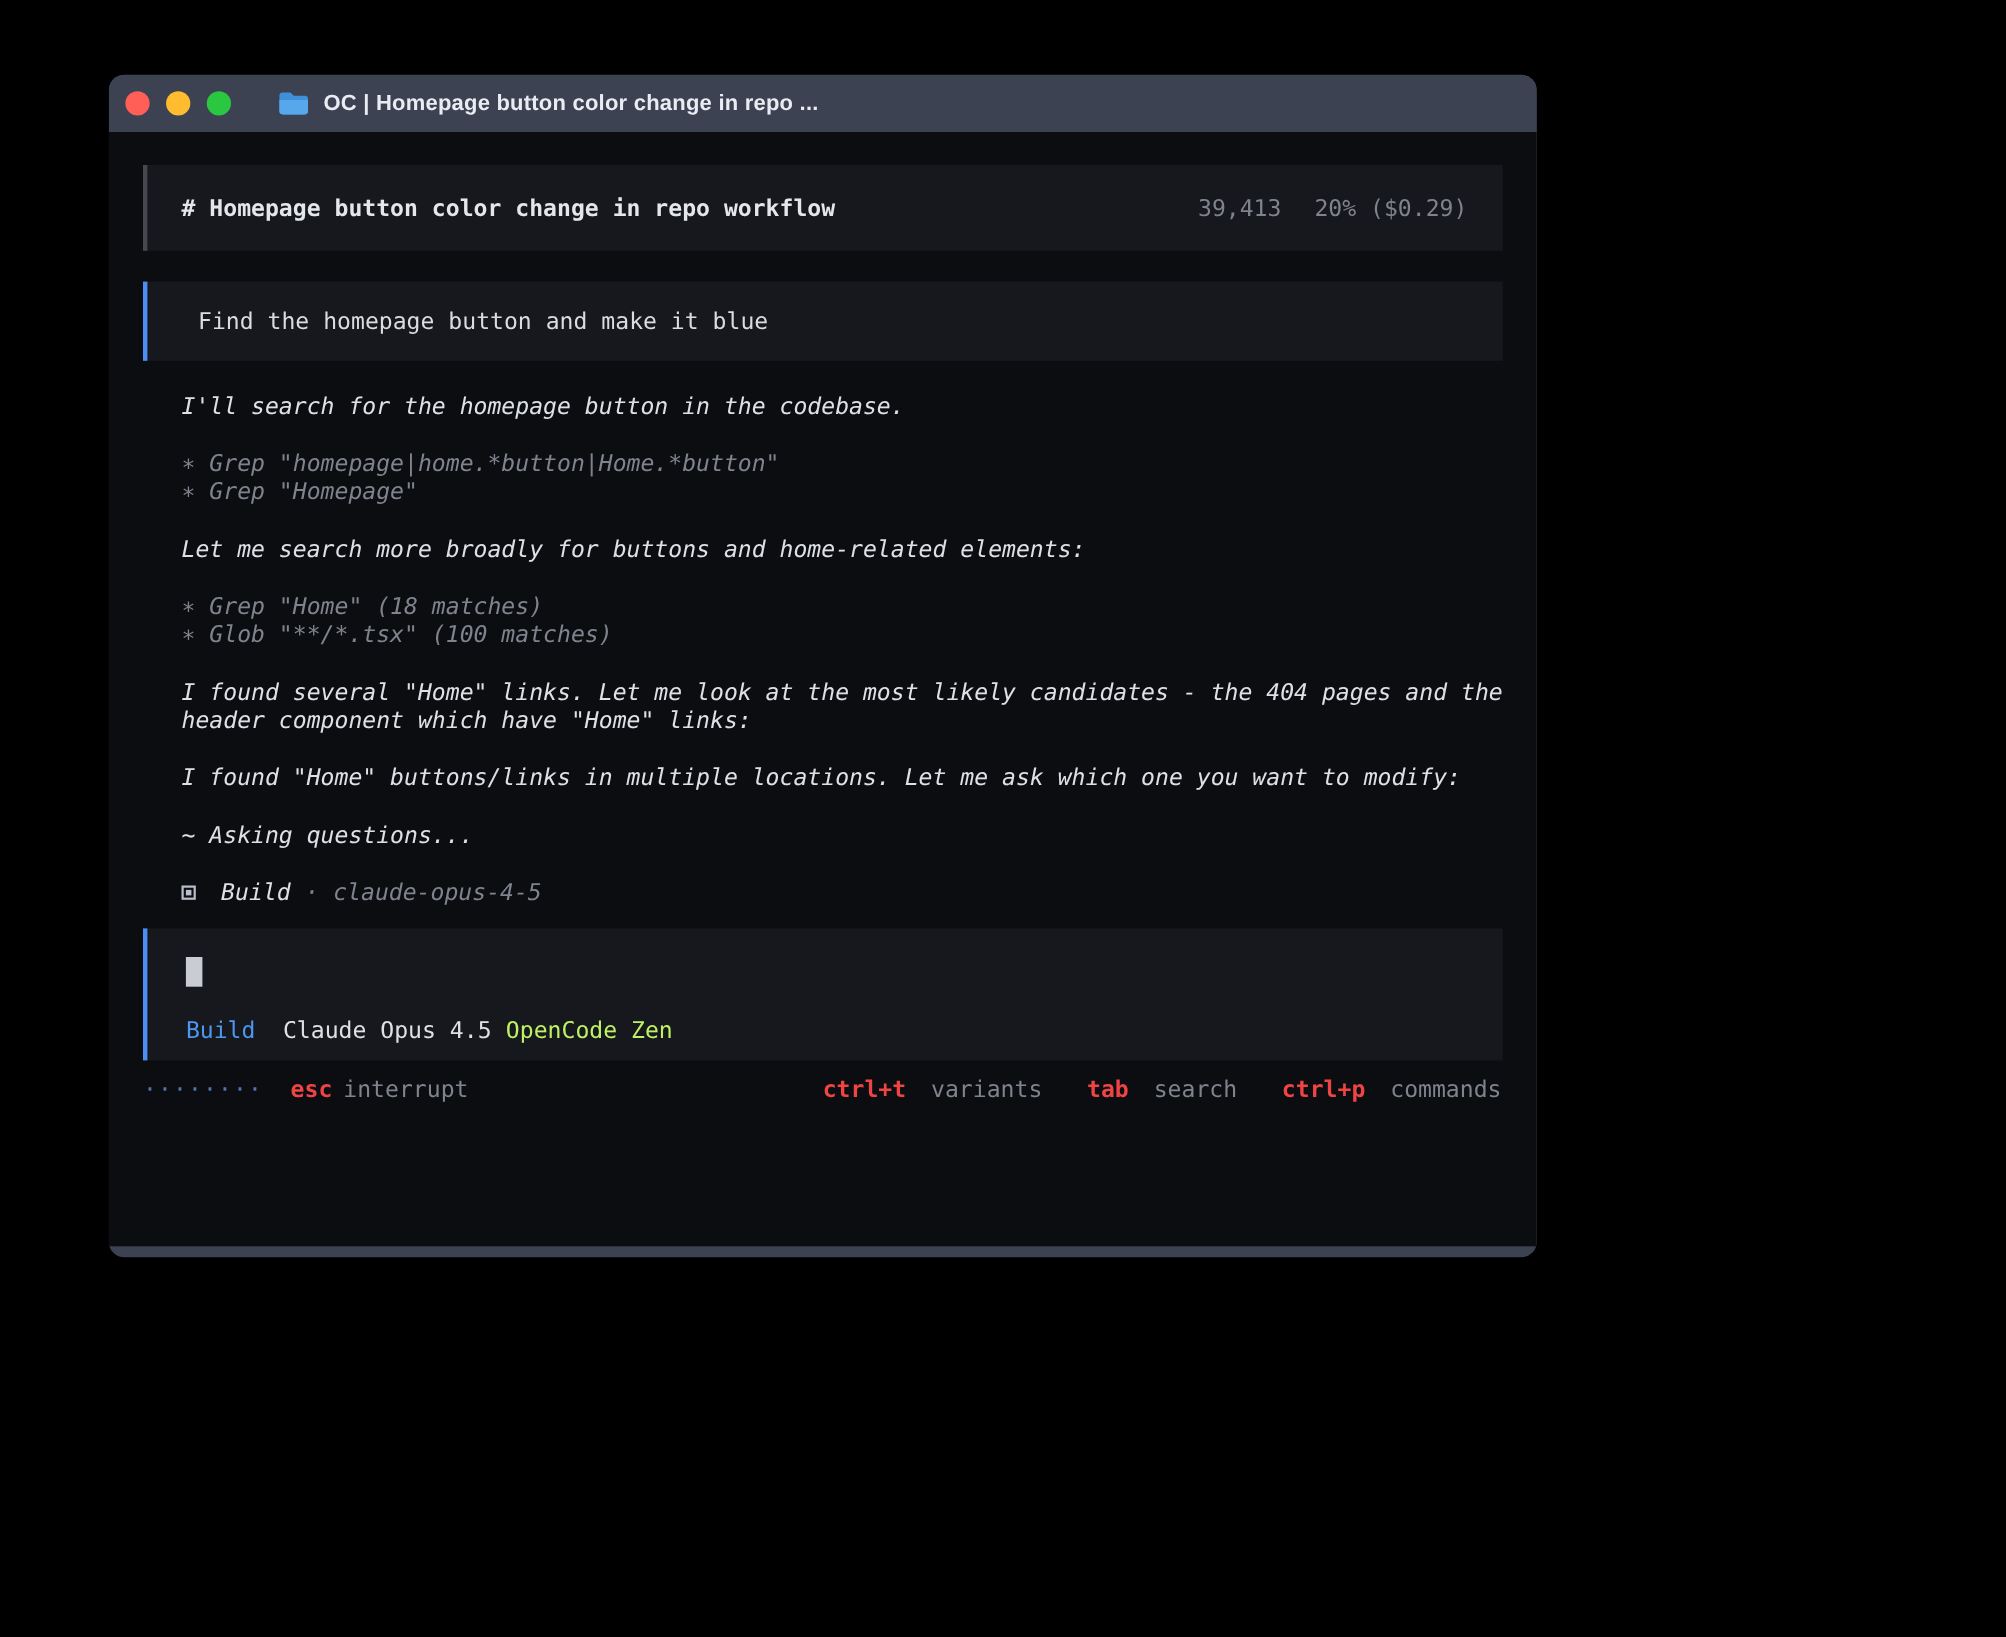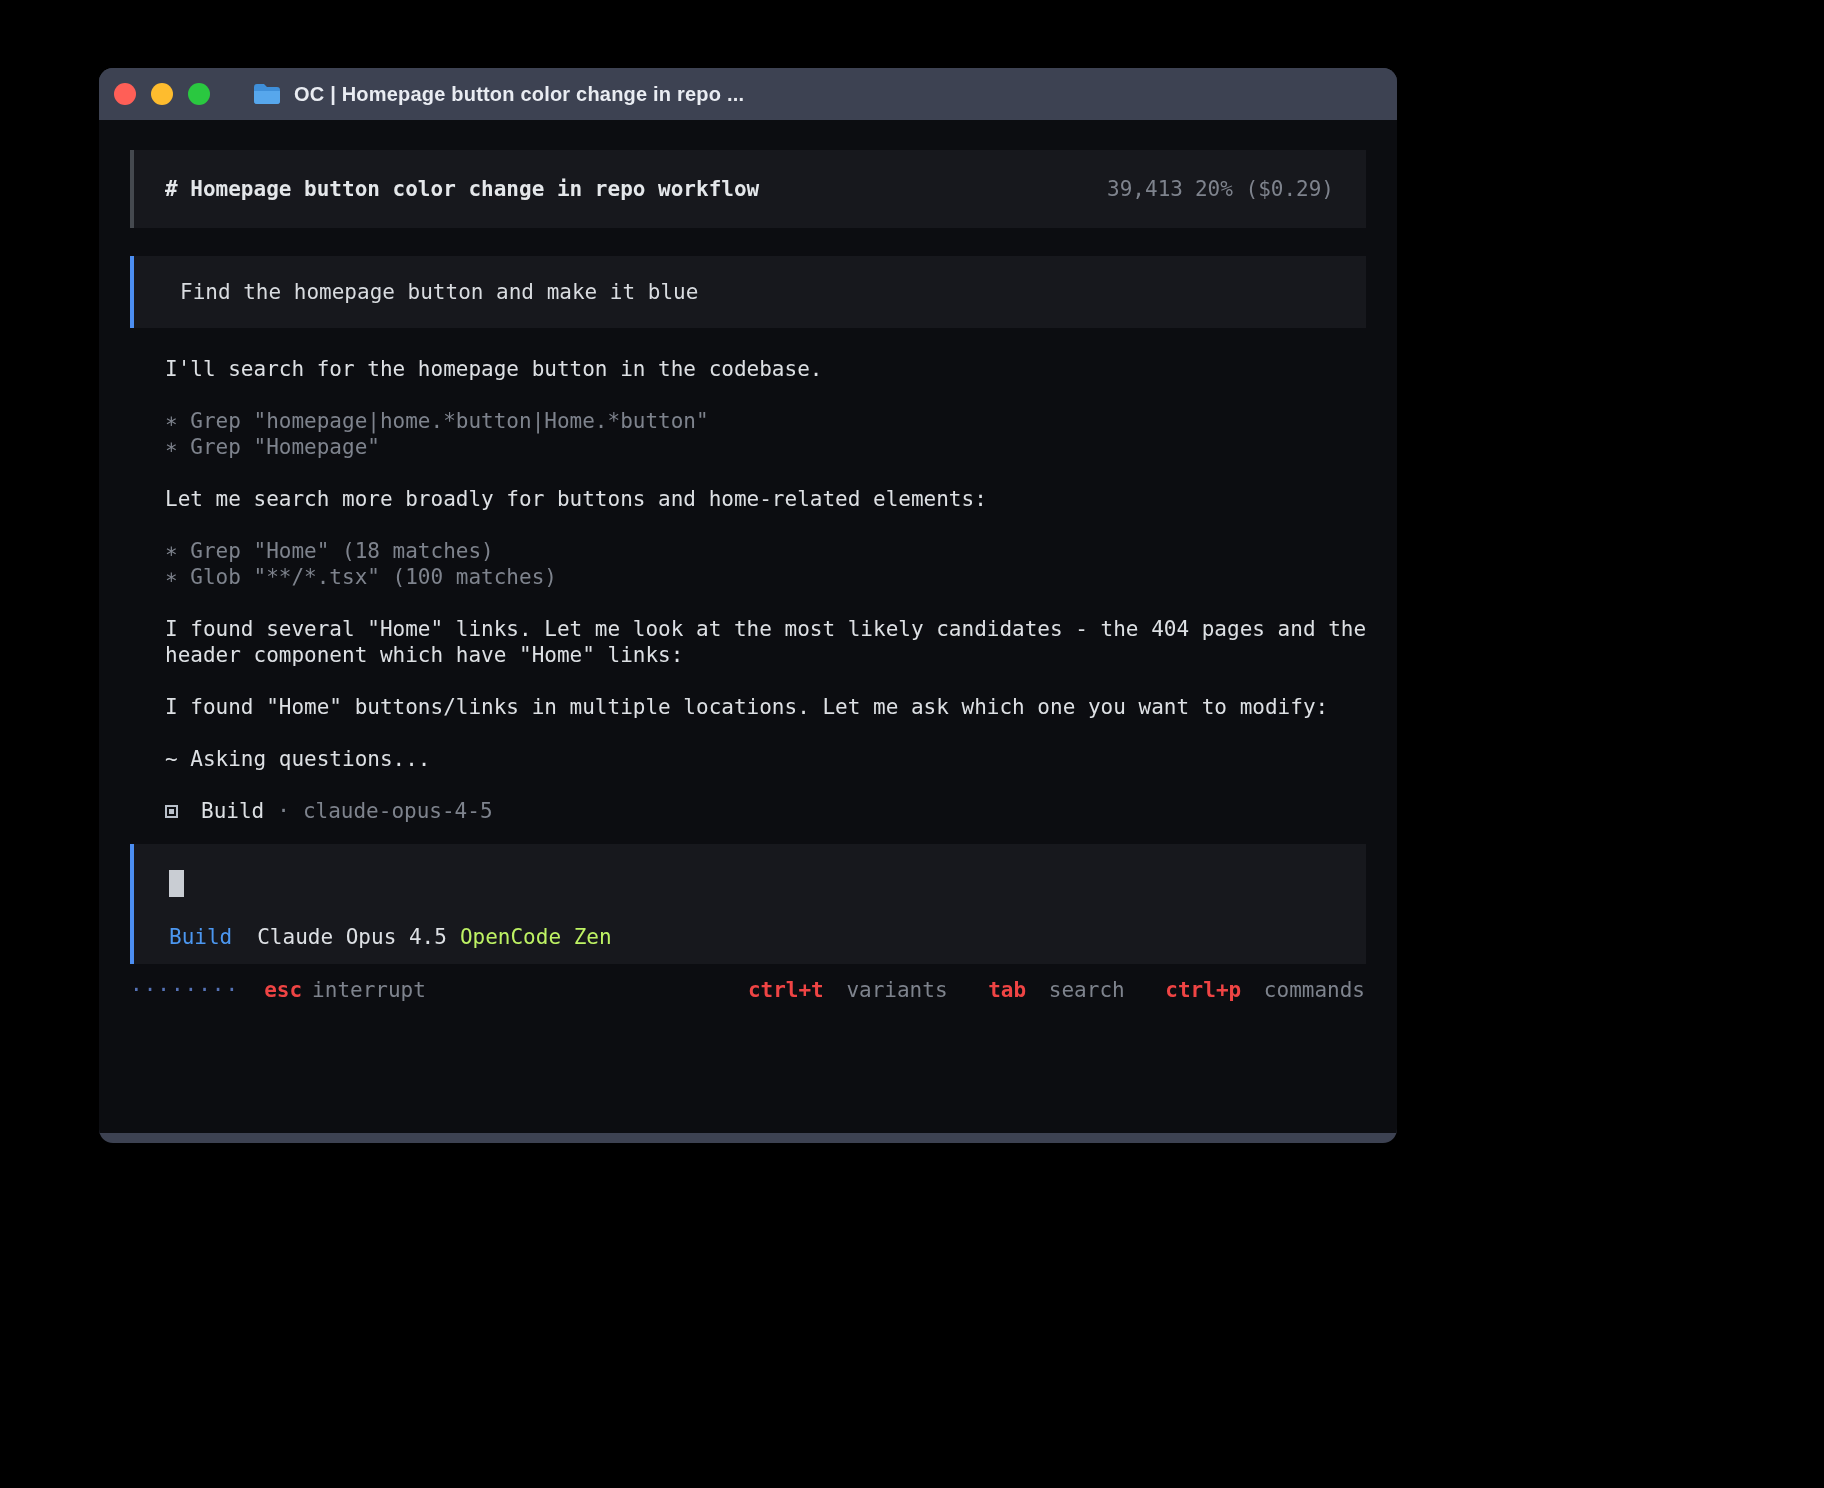--- a/index.html
+++ b/index.html
@@ -32,29 +32,29 @@
     font-size:21px; line-height:26px; color:#dde0e4;
   }
 
   .block { border-left:4px solid transparent; background:#17181d; }
   .session-header {
     height:78px; display:flex; align-items:center; justify-content:space-between;
     border-left-color:#45494f; padding:0 32px 0 31px; margin-bottom:28px;
   }
   .session-title { font-weight:bold; color:#e4e7ea; }
   .session-meta { color:#7e838d; display:flex; }
-  .session-meta .tokens { margin-right:12px; }
+  .session-meta .tokens { margin-right:30px; }
 
   .user-msg {
     height:72px; display:flex; align-items:center;
     border-left-color:#4c8ef2; padding:0 32px 0 46px; margin-bottom:28px;
     color:#d9dce0;
   }
 
-  .transcript { padding-left:35px; padding-right:0; width:1310px; }
+  .transcript { padding-left:35px; padding-right:0; width:1310px;font-style:italic; }
   .transcript .para { margin-bottom:26px; max-width:1275px; }
   .t-white { color:#dde0e4; }
   .t-gray { color:#7e838d; }
 
   .agent-line { display:flex; align-items:center; }
   .agent-icon {
     width:13px; height:13px; border:2px solid #b9c0ca; display:inline-flex;
     align-items:center; justify-content:center; margin-right:23px;
   }
   .agent-icon .dot { width:5px; height:5px; background:#b9c0ca; display:block; }

